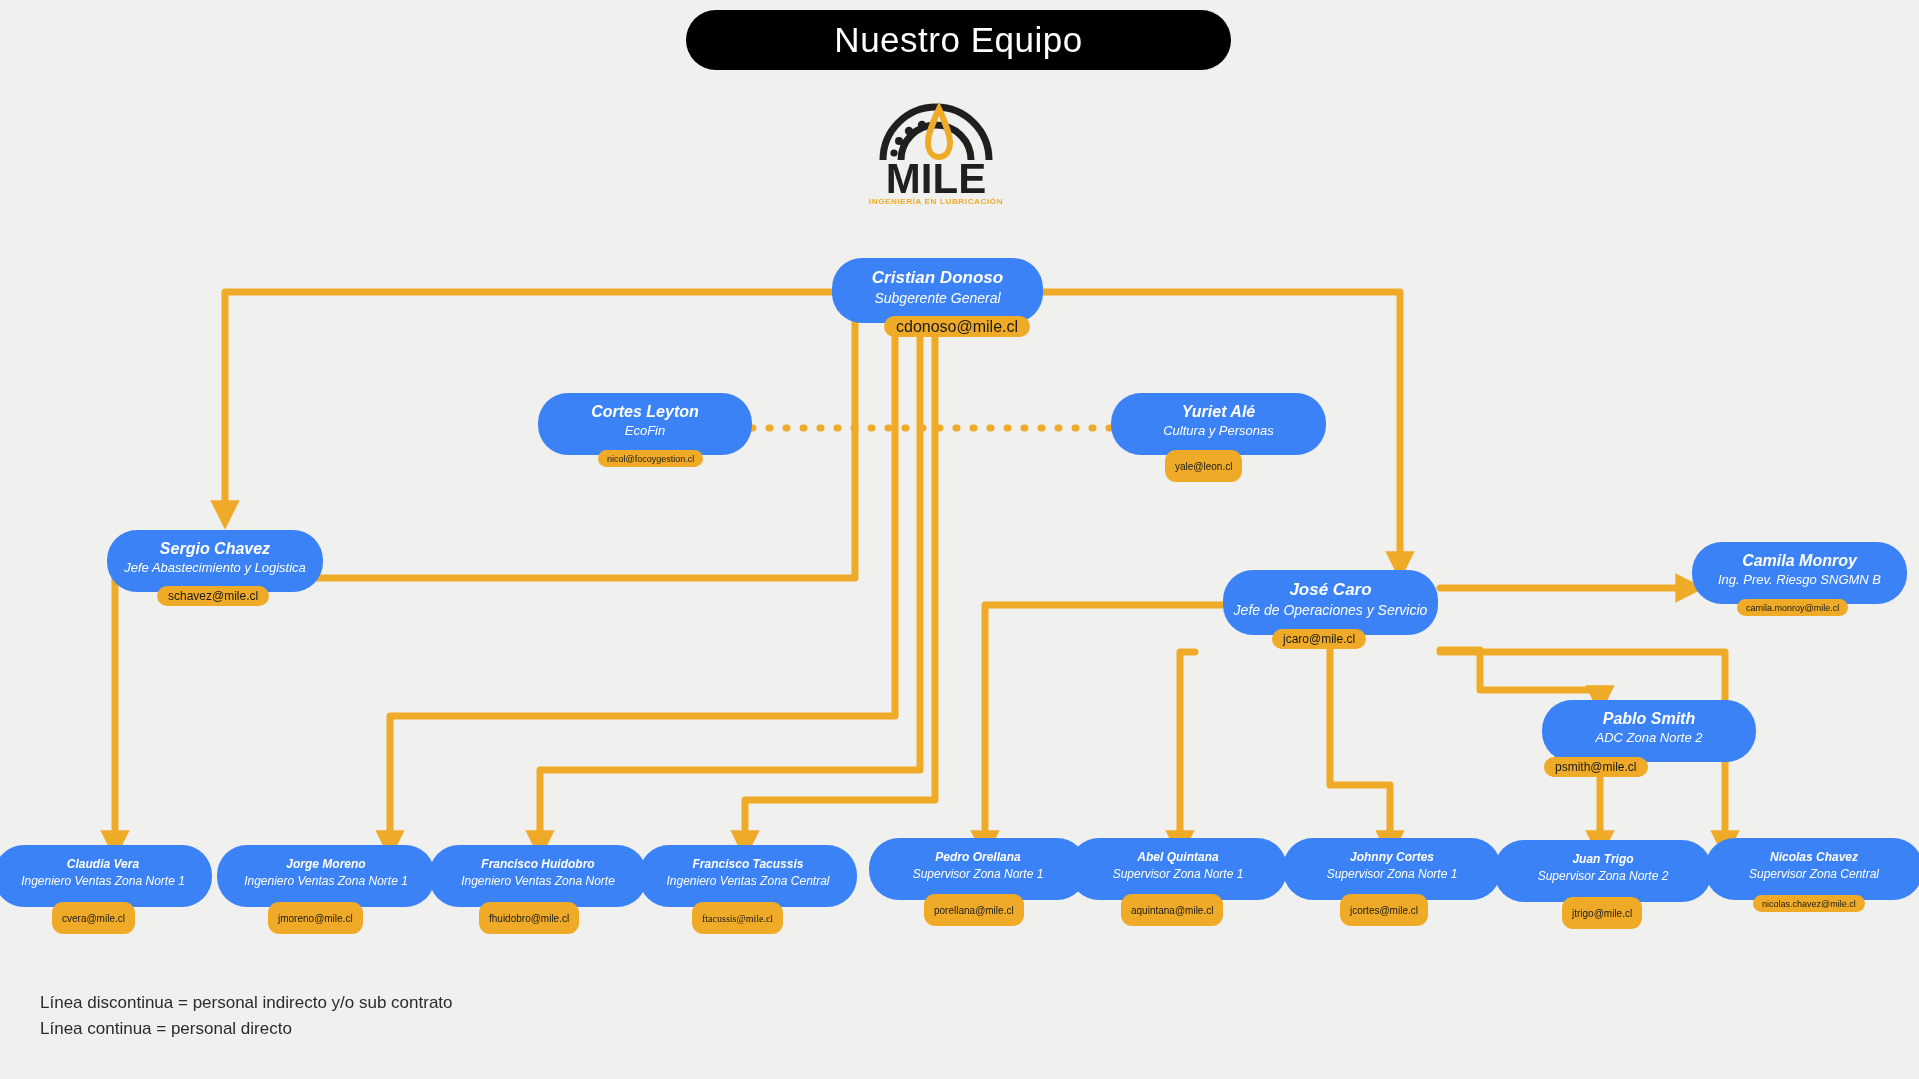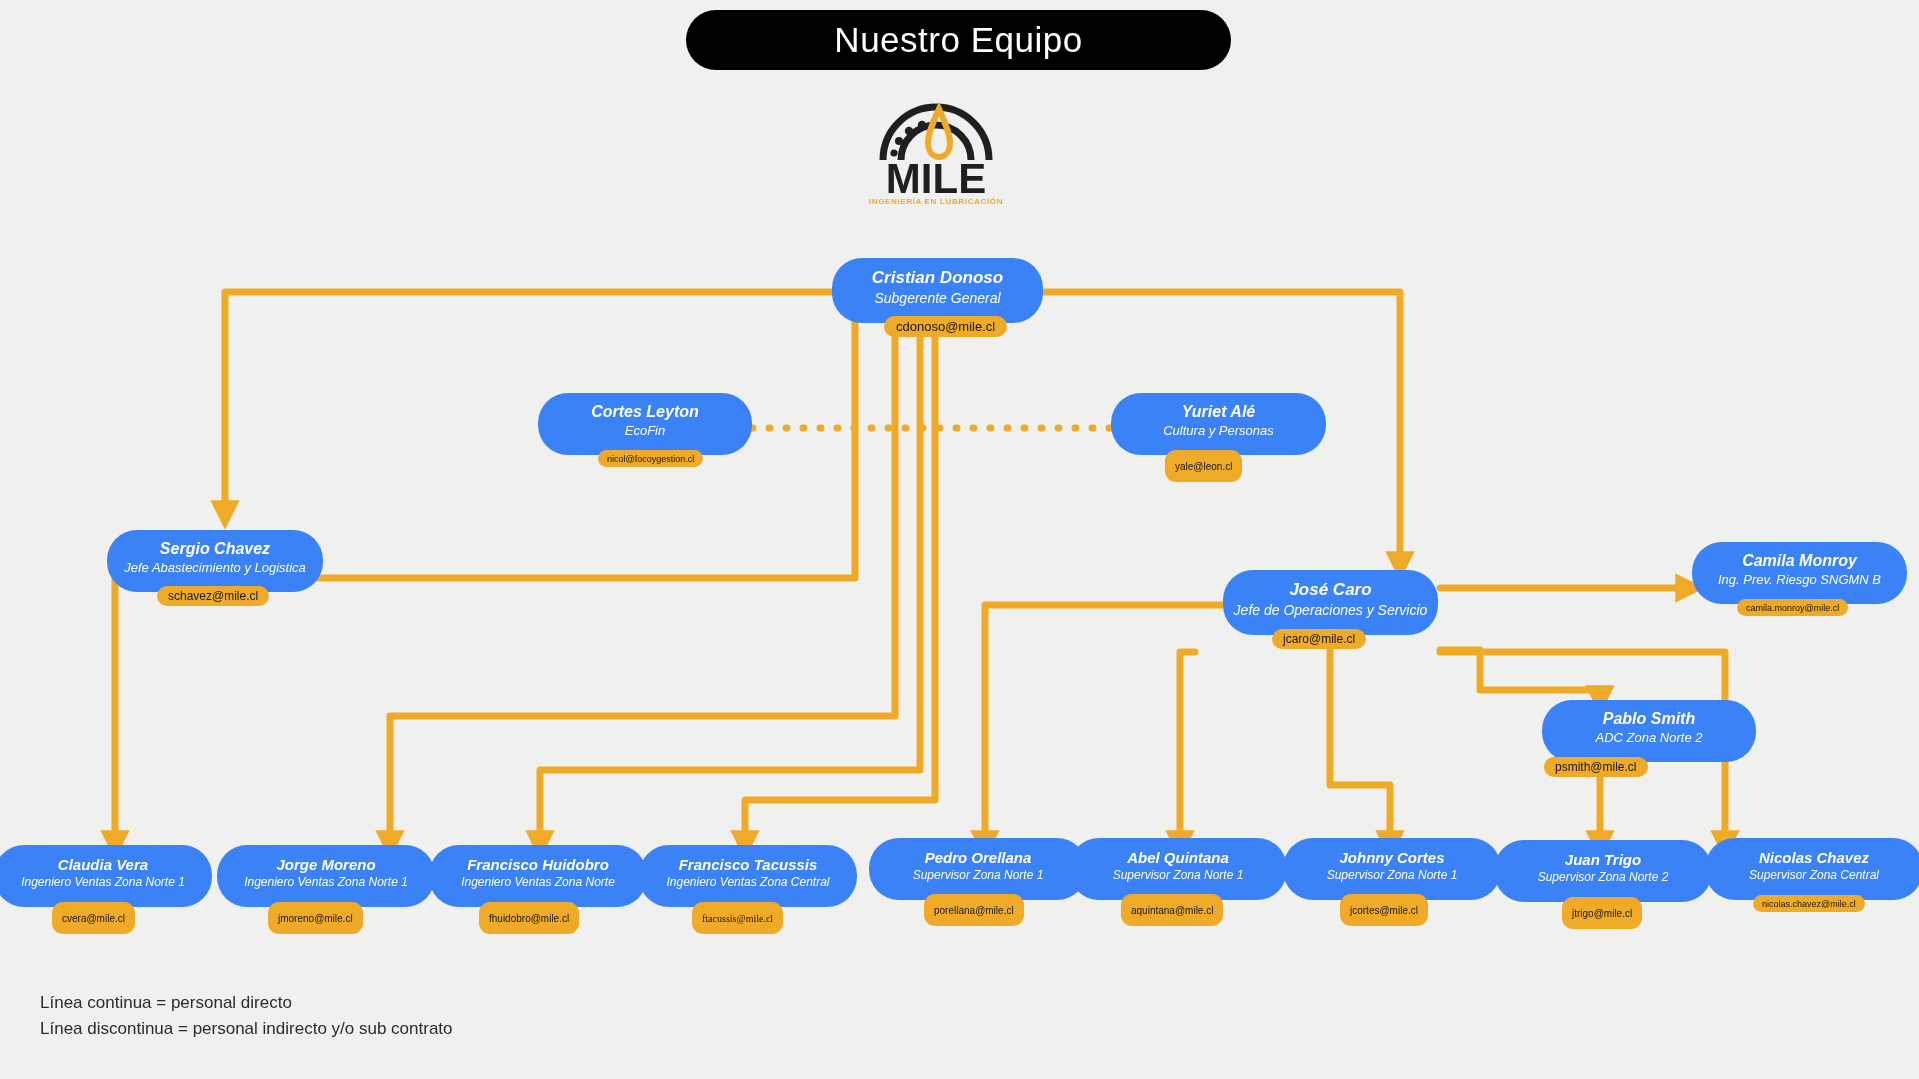--- a/index.html
+++ b/index.html
@@ -100,24 +100,24 @@
     white-space: nowrap;
     z-index: 6;
     box-sizing: border-box;
   }
 
   
   .sz-lg .nm { font-size: 17px; }
   .sz-lg .rl { font-size: 14px; }
   .sz-md .nm { font-size: 16px; }
   .sz-md .rl { font-size: 13px; }
-  .sz-sm .nm { font-size: 15px; }
+  .sz-sm .nm { font-size: 12px; }
   .sz-sm .rl { font-size: 12px; }
 
-  .em-lg { font-size: 13px; height: 21px; padding: 0 12px; }
+  .em-lg { font-size: 16px; height: 21px; padding: 0 12px; }
   .em-md { font-size: 12px; height: 20px; padding: 0 11px; }
   .em-sm { font-size: 10px; height: 18px; padding: 16px 10px; }
   .em-xs { font-size: 9px;  height: 17px; padding: 0 9px; }
 
   
   .legend {
     position: absolute;
     left: 40px;
     top: 990px;
     z-index: 5;
@@ -324,17 +324,17 @@
 
   <div class="node sz-sm" style="left:1705px; top:838px; width:218px; height:62px;">
     <div class="nm">Nicolas Chavez</div>
     <div class="rl">Supervisor Zona Central</div>
   </div>
   <div class="email em-xs" style="left:1753px; top:895px;">
     <span>nicolas.chavez@mile.cl</span>
   </div>
 
   <div class="legend">
+    <div>Línea discontinua = personal indirecto y/o sub contrato</div>
     <div>Línea continua = personal directo</div>
-    <div>Línea discontinua = personal indirecto y/o sub contrato</div>
   </div>
 
 </div>
 
 </body></html>

